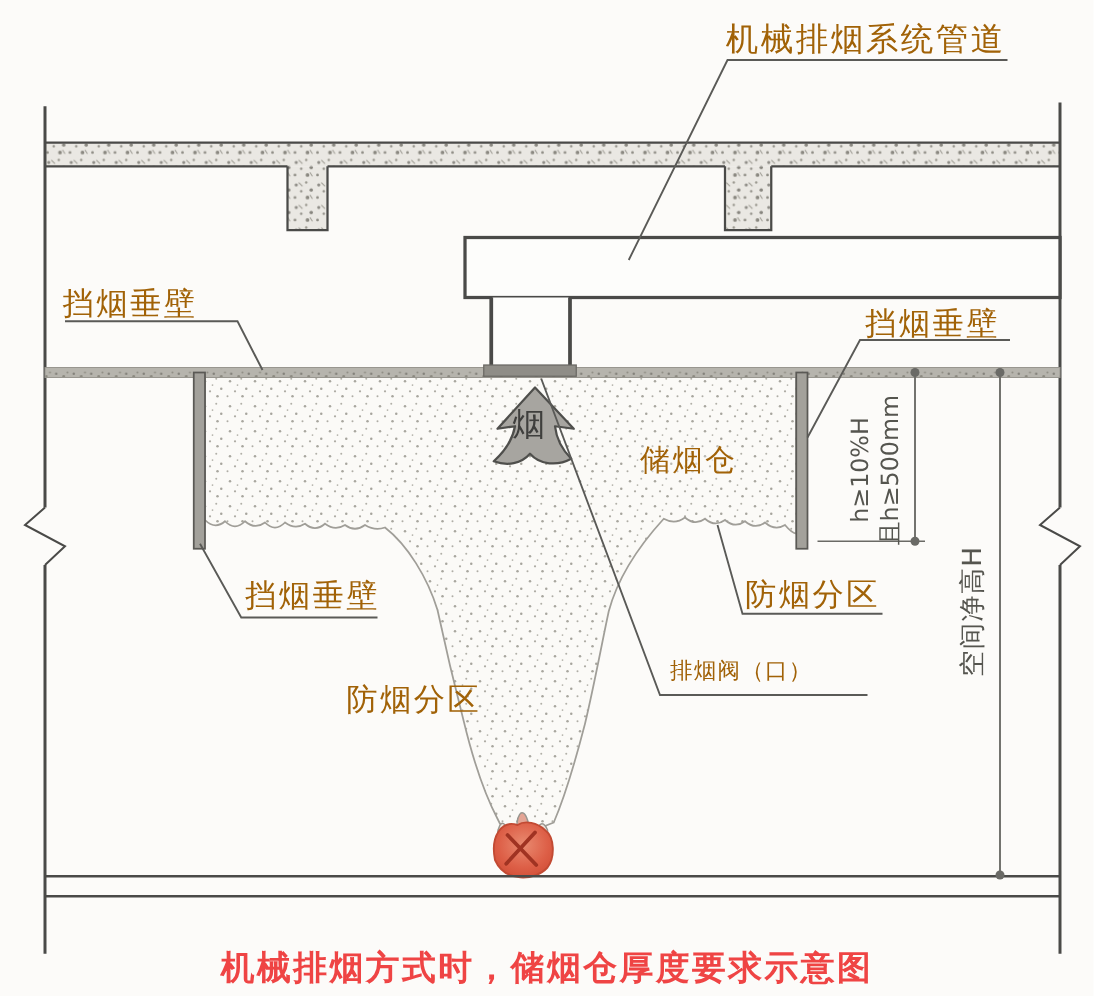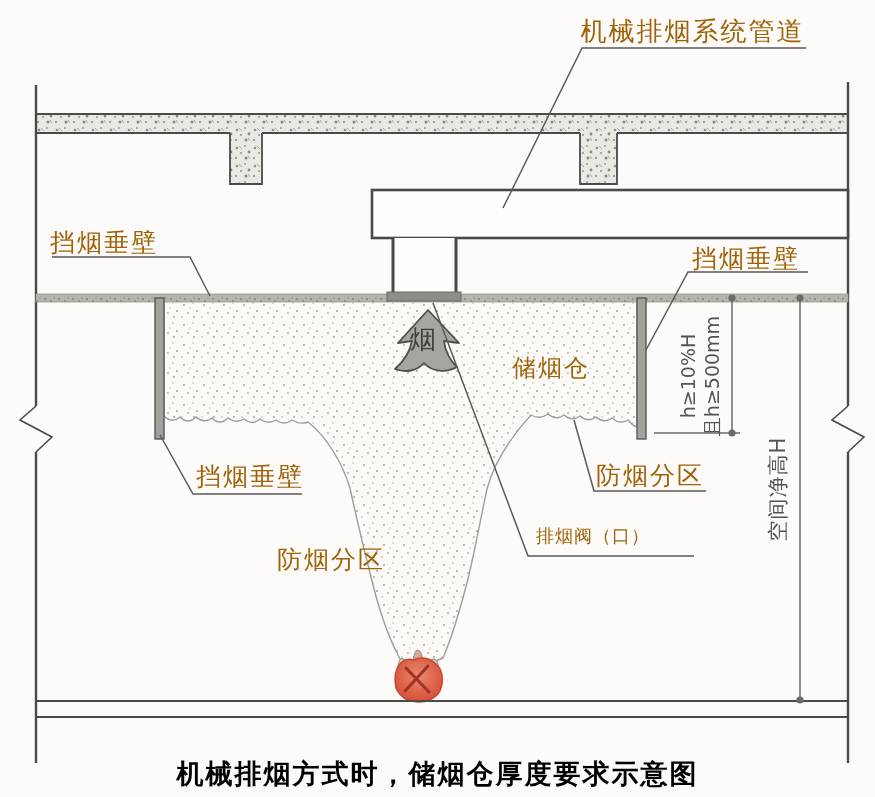--- a/index.html
+++ b/index.html
@@ -4,21 +4,21 @@
 <style>
   html,body{margin:0;padding:0;background:#ffffff;}
   .canvas{
     position:relative;width:875px;height:797px;background:#fcfbf9;overflow:hidden;
     font-family:"DejaVu Sans",sans-serif;color:#4f4f4c;
   }
   .canvas svg{position:absolute;left:0;top:0;}
   .lbl{position:absolute;white-space:nowrap;color:#a16207;letter-spacing:2px;}
   .halo{text-shadow:0 0 5px #fbfaf8,0 0 5px #fbfaf8;}
   .vtext{position:absolute;text-align:center;transform:rotate(-90deg);transform-origin:center center;}
-  .caption{position:absolute;left:0;right:0;text-align:center;font-weight:600;color:#000000;letter-spacing:2px;}
+  .caption{position:absolute;left:0;right:0;text-align:center;font-weight:600;color:#ef4444;letter-spacing:2px;}
 </style>
 </head>
 <body>
 
 <div class="canvas">
 
   <svg width="875" height="797" viewBox="0 0 875 797">
     <defs>
       <pattern id="concrete" width="18" height="18" patternUnits="userSpaceOnUse">
         <rect width="18" height="18" fill="#eae8e3"></rect>

